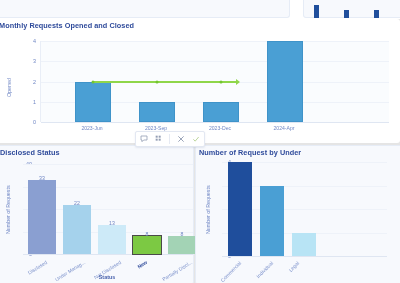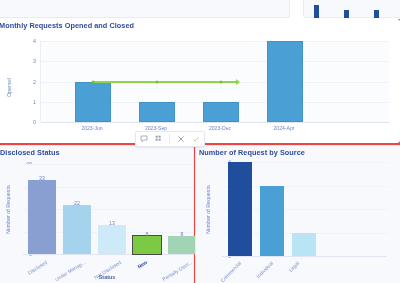--- a/index.html
+++ b/index.html
@@ -2,21 +2,21 @@
 <html><head>
 <meta charset="utf-8">
 <style>
   html,body{margin:0;padding:0;}
   body{
     width:400px;height:283px;overflow:hidden;
     background:#ffffff;
     font-family:"Liberation Sans", sans-serif;
     color:#2f4b9b;
   }
-  .app{position:relative;width:400px;height:283px;background:#ef4444;}
+  .app{position:relative;width:400px;height:283px;background:#e5e5e5;}
 
   
   .top-strip{position:absolute;left:0;top:0;width:400px;height:19px;background:#ffffff;}
   .top-card{position:absolute;top:0;background:#f7f9fd;border:1px solid #e6ecf6;border-top:none;border-radius:0 0 3px 3px;height:18px;box-sizing:border-box;}
   .tc1{left:-4px;width:294px;}
   .tc2{left:303px;width:272px;}
   .top-mini{position:absolute;top:0;left:0;width:100%;height:18px;}
   .top-bar{position:absolute;bottom:0;background:#1f4e9c;width:5px;}
 
   
@@ -194,21 +194,21 @@
     <div class="xtick-rot" style="left:14px;top:113px;width:34px;">Disclosed</div>
     <div class="xtick-rot" style="left:48px;top:113px;width:38px;">Under Manag...</div>
     <div class="xtick-rot" style="left:84px;top:113px;width:38px;">Not Disclosed</div>
     <div class="xtick-rot sel" style="left:128px;top:113px;width:20px;">New</div>
     <div class="xtick-rot" style="left:153px;top:113px;width:40px;">Partially Discl...</div>
 
     <div class="xlabel" style="left:110px;top:128px;">Status</div>
   </div>
 
   <div class="panel" id="panel-source">
-    <div class="panel-title">Number of Request by Source</div>
+    <div class="panel-title">Number of Request by Under</div>
 
     <div class="ylabel-rot" style="left:9px;top:88px;">Number of Requests</div>
 
     <div class="ytick" style="top:110px;left:21px;width:14px;">0</div>
     <div class="ytick" style="top:86.5px;left:21px;width:14px;">1</div>
     <div class="ytick" style="top:63px;left:21px;width:14px;">2</div>
     <div class="ytick" style="top:39.5px;left:21px;width:14px;">3</div>
     <div class="ytick" style="top:16px;left:21px;width:14px;">4</div>
 
     <div class="plot-bg">

